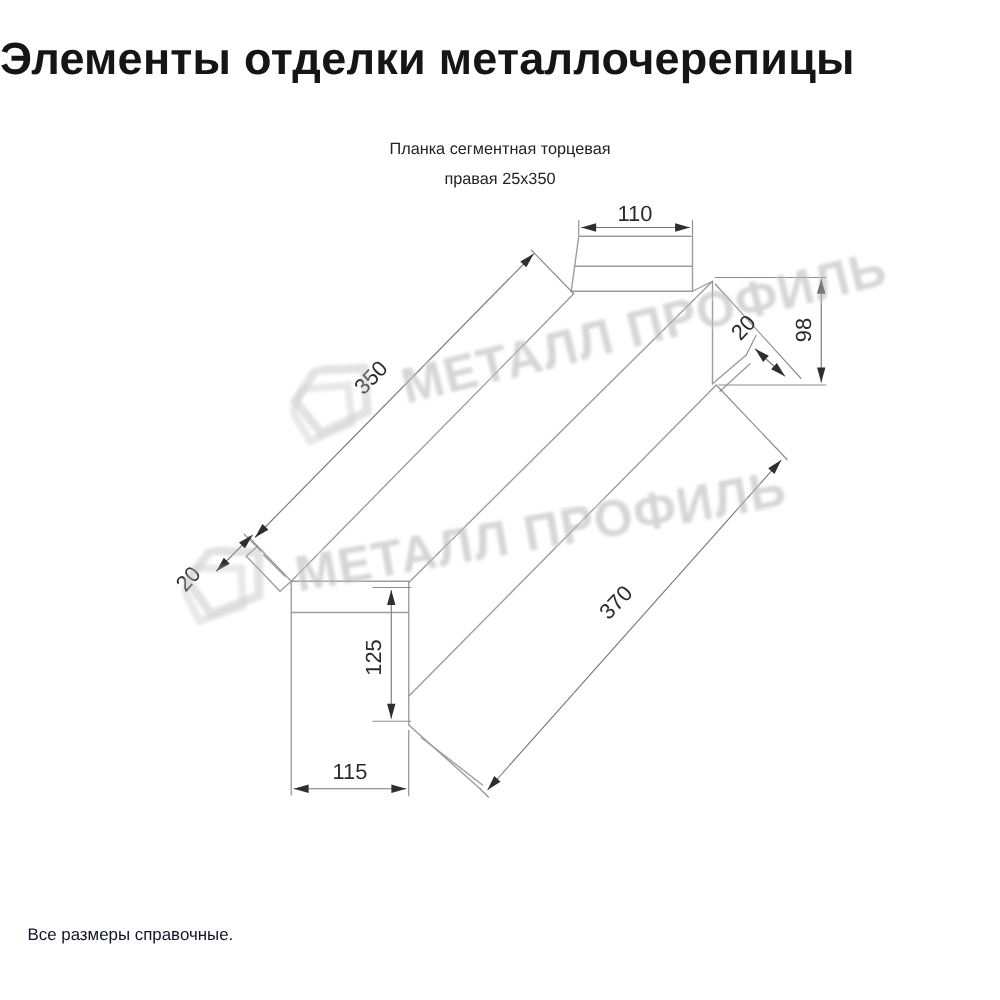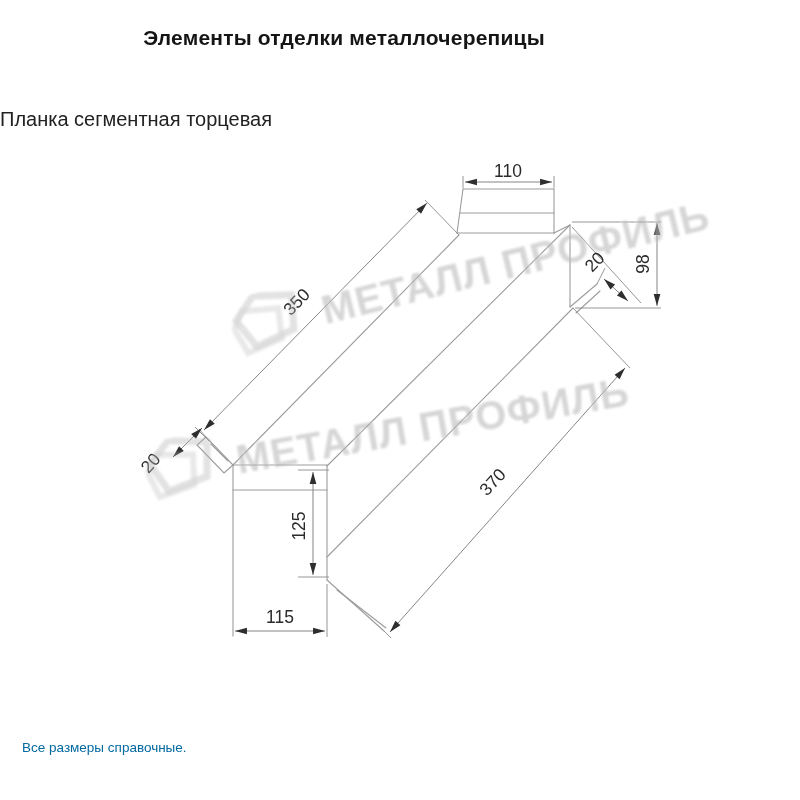--- a/index.html
+++ b/index.html
@@ -1,49 +1,50 @@
 <!DOCTYPE html>
 <html><head>
 <meta charset="utf-8">
 <style>
   html,body{margin:0;padding:0;}
   body{
     width:800px;height:800px;background:#ffffff;position:relative;overflow:hidden;
     font-family:"Liberation Sans", sans-serif;color:#1c1c1c;
   }
   .page-title{
-    position:absolute;top:26px;left:0;width:688px;text-align:center;
-    font-size:21px;font-weight:bold;letter-spacing:0.2px;color:#151515;
+    position:absolute;top:26px;left:0;width:688px;
+    font-size:36px;font-weight:bold;letter-spacing:0.2px;color:#151515;
   }
   .subtitle{
-    position:absolute;top:107px;left:0;width:800px;
-    font-size:20px;line-height:24px;color:#222;
+    position:absolute;top:107px;left:0;width:800px;text-align:center;
+    font-size:13px;line-height:24px;color:#222;
   }
   .drawing-svg{position:absolute;left:0;top:0;}
   .watermark{
     position:absolute;display:flex;align-items:center;gap:12px;
     color:#b5b5b5;opacity:0.55;filter:blur(1.1px);
     font-weight:bold;font-size:40px;letter-spacing:1px;white-space:nowrap;
     text-shadow:1px 1px 0 rgba(255,255,255,0.9), -1px -1px 0 rgba(255,255,255,0.9);
     pointer-events:none;
   }
   .watermark.upper{left:233px;top:300px;transform:rotate(-14deg);transform-origin:0 50%;}
   .watermark.lower{left:146px;top:443px;transform:rotate(-10deg);transform-origin:0 50%;}
   .footer{
-    position:absolute;left:22px;top:737px;font-size:13.5px;line-height:21px;color:#0369a1;
+    position:absolute;left:22px;top:737px;font-size:13.5px;line-height:21px;color:#0f172a;
   }
   svg text{font-family:"Liberation Sans", sans-serif;font-size:17.5px;fill:#2b2b2b;}
 </style>
 </head>
 <body>
 
 <div class="page-title">Элементы отделки металлочерепицы</div>
 
 <div class="subtitle">
   <div>Планка сегментная торцевая</div>
+  <div>правая 25х350</div>
 </div>
 
 <svg class="drawing-svg" width="800" height="800" viewBox="0 0 800 800">
   <defs>
     <marker id="arr" viewBox="0 0 12 8" refX="11.5" refY="4" markerWidth="13" markerHeight="9" orient="auto-start-reverse" markerUnits="userSpaceOnUse">
       <path d="M11.5,4 L0.5,0.9 L0.5,7.1 Z" fill="#2e2e2e"></path>
     </marker>
   </defs>
 
   <g stroke="#9c9c9c" stroke-width="1.1" fill="none" stroke-linecap="round">

